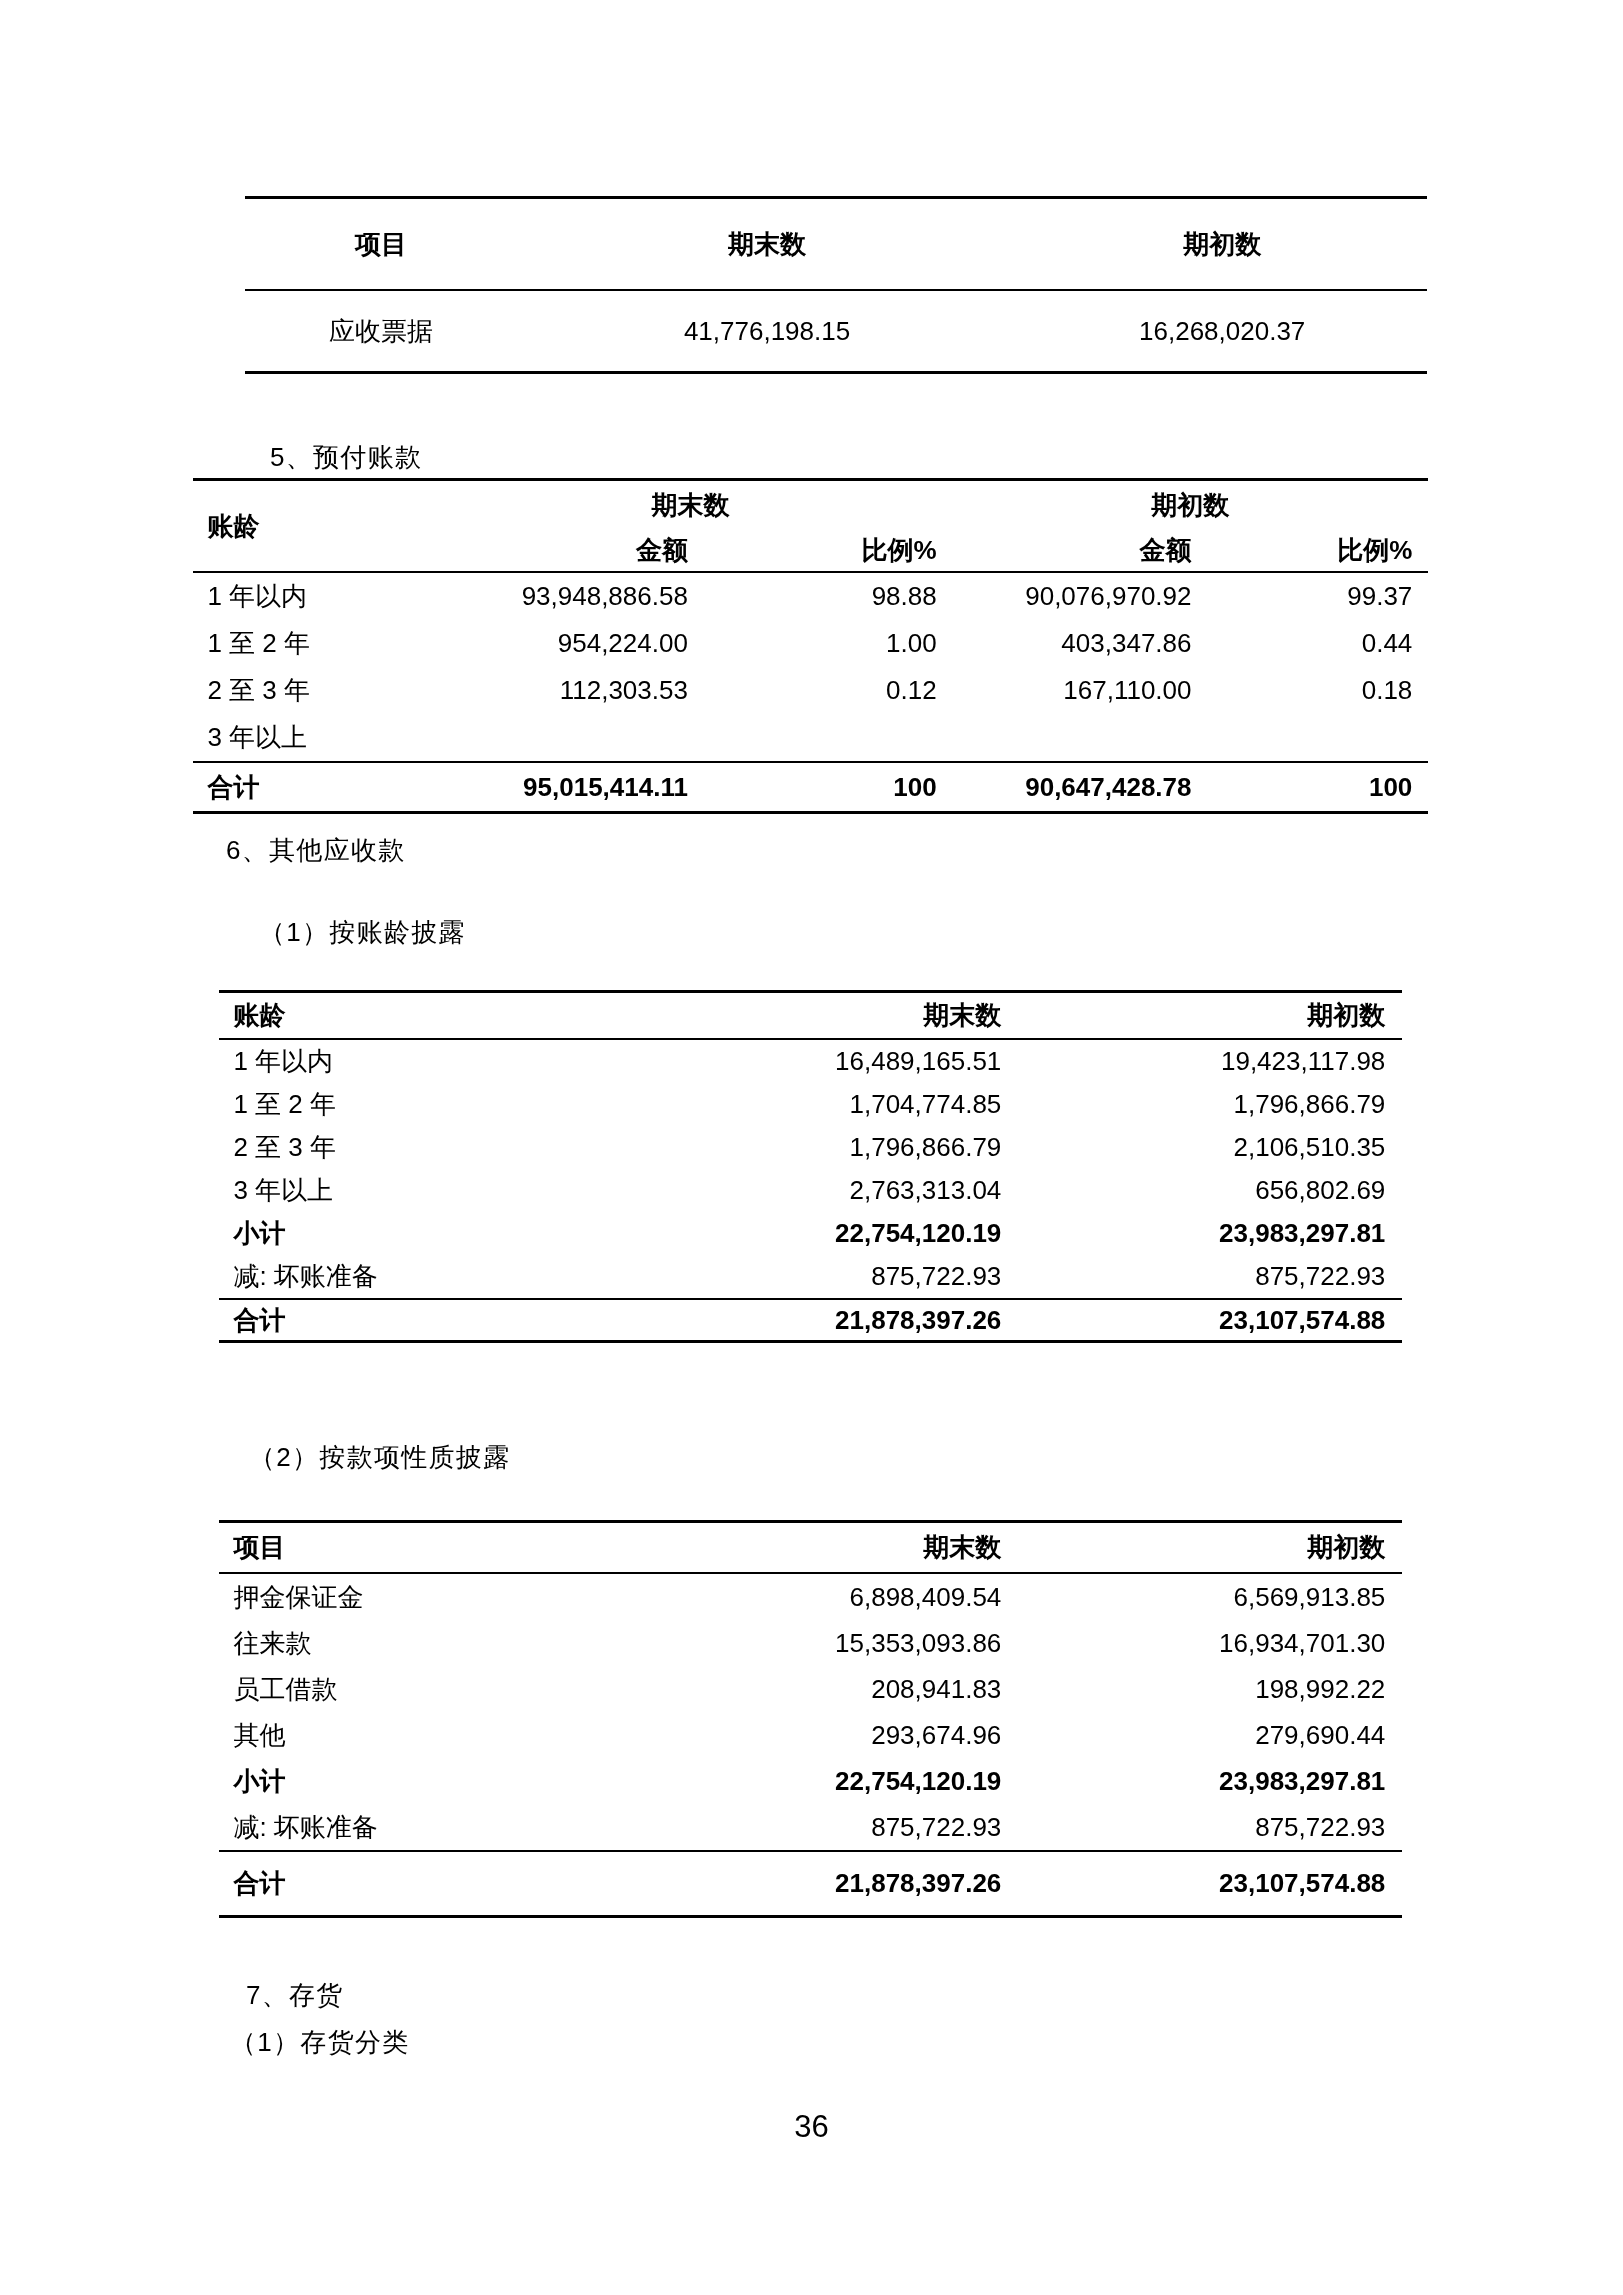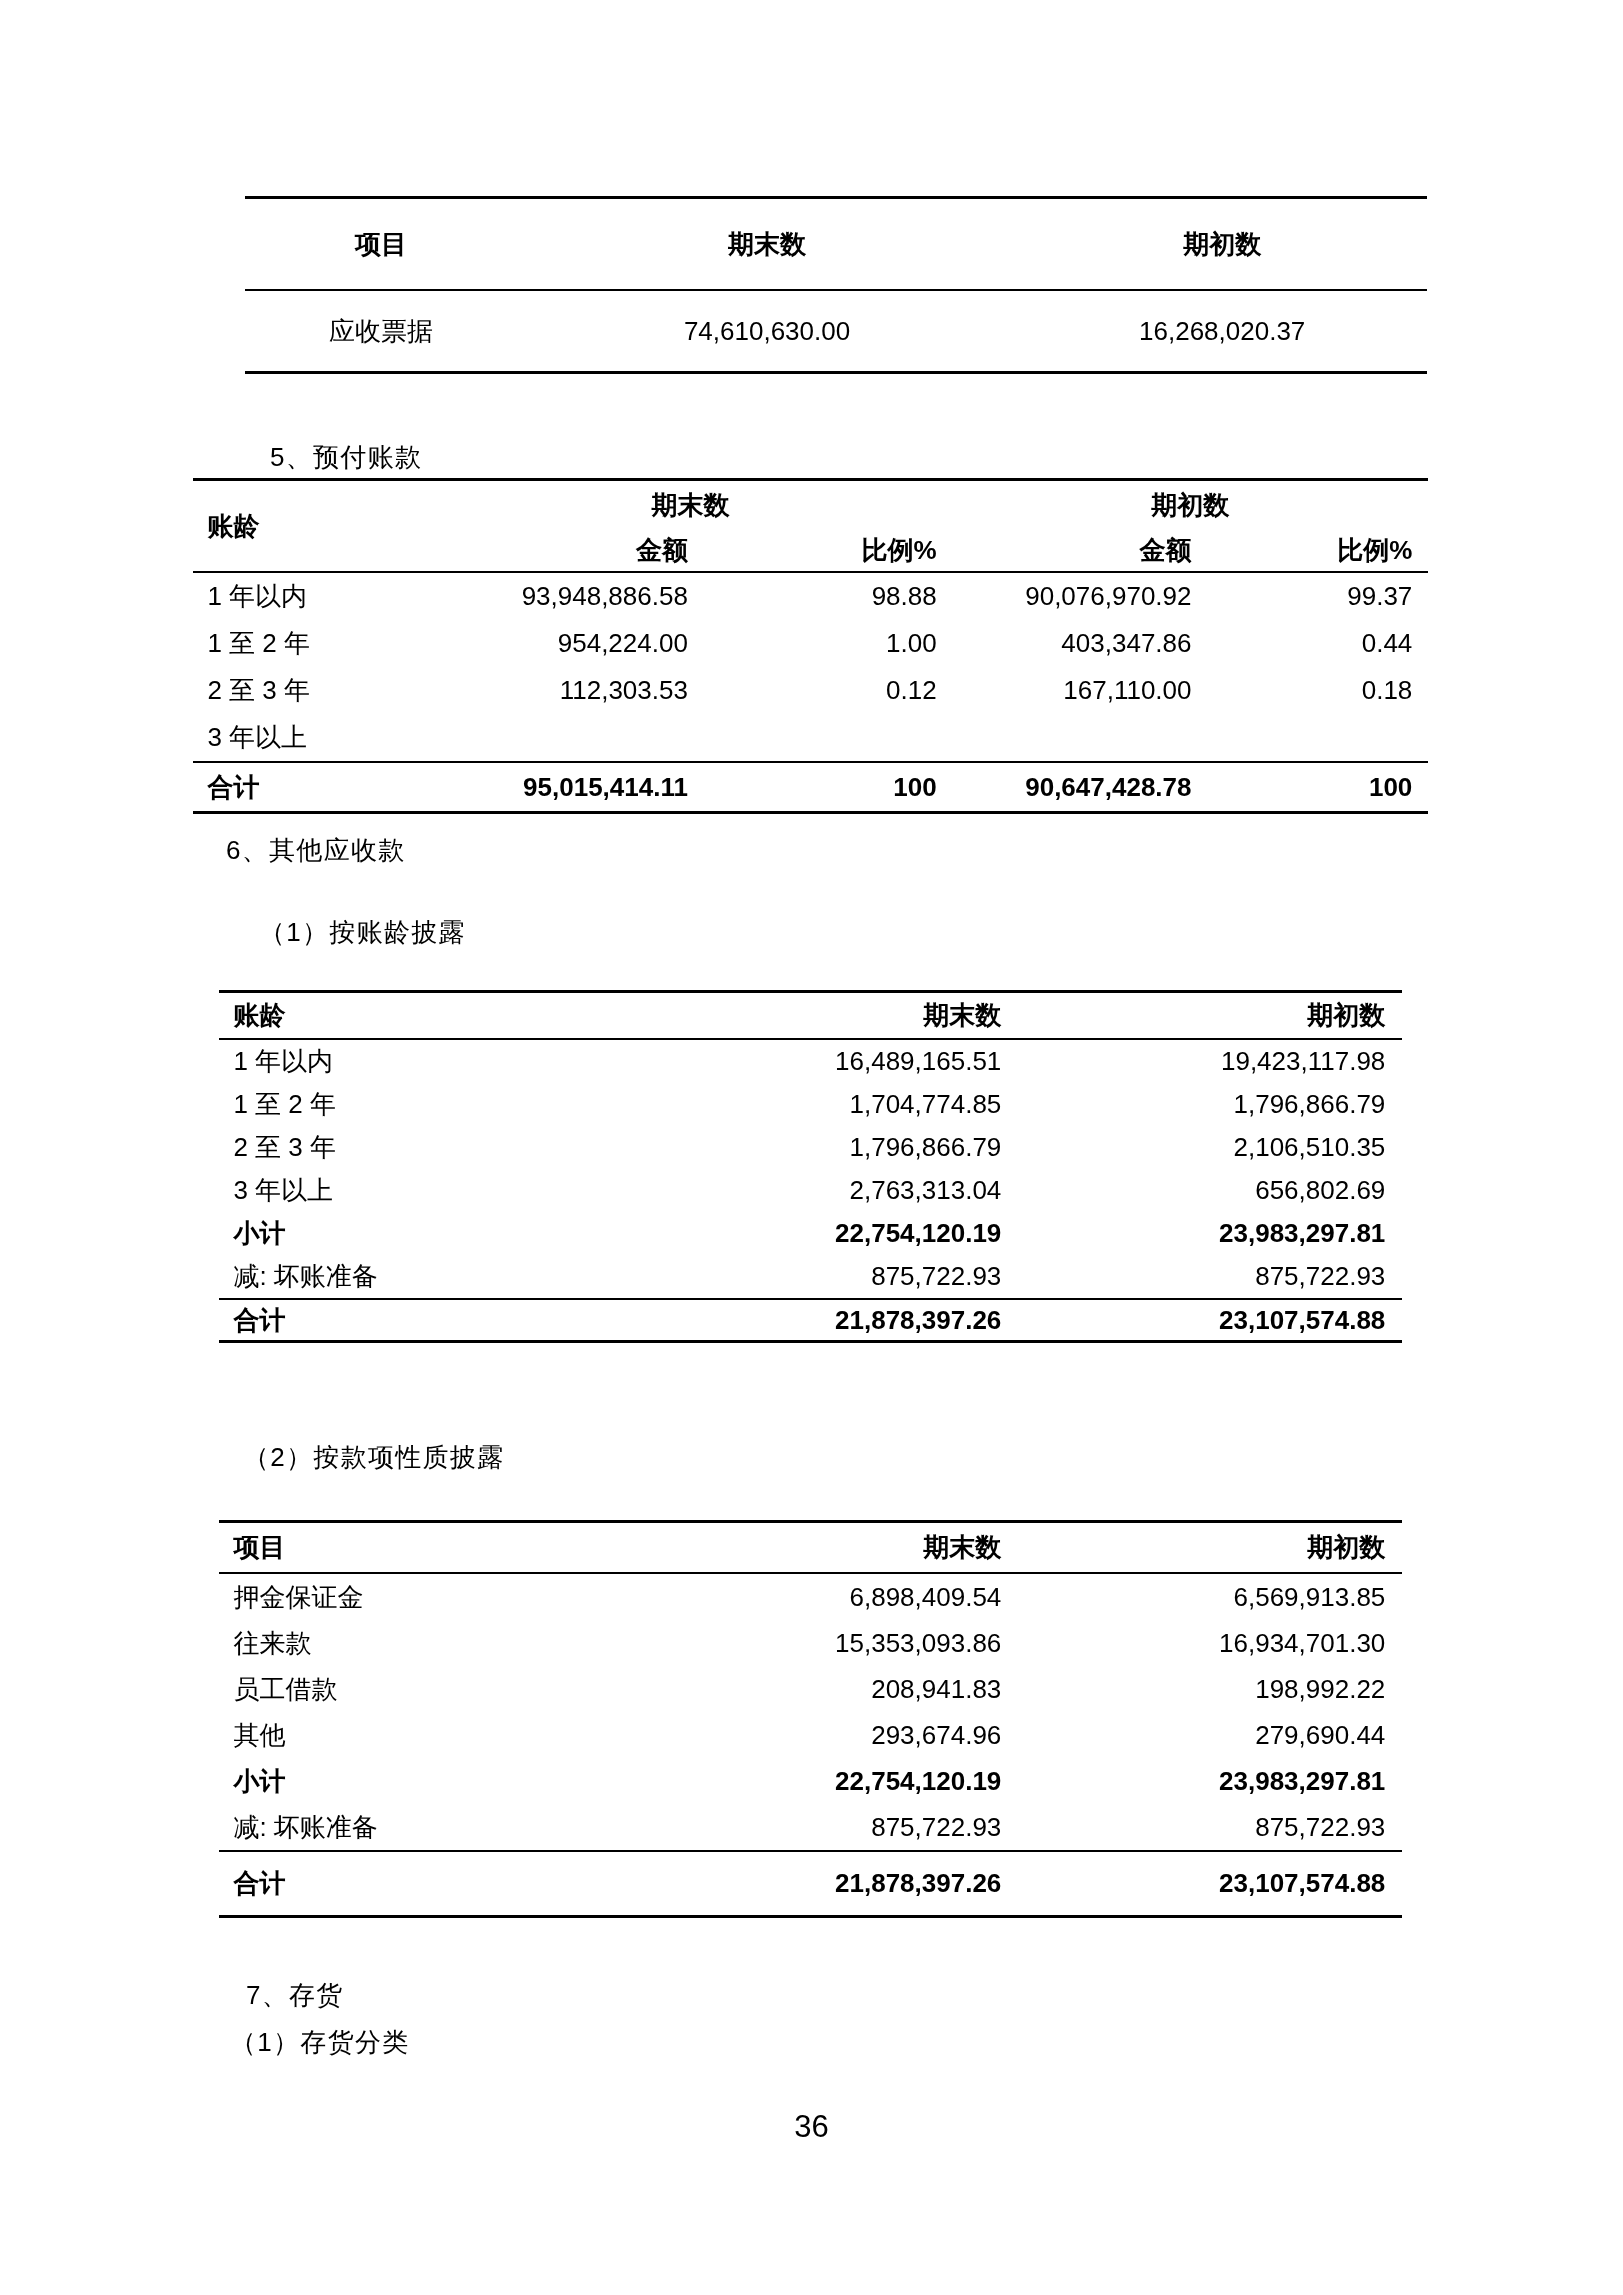--- a/index.html
+++ b/index.html
@@ -18,21 +18,21 @@
   .tableA .hrow{height:92px;border-bottom:2.6px solid #000;}
   .tableA .drow{height:80px;}
   .ca1{width:272px;text-align:center;}
   .ca2{width:501px;text-align:center;}
   .ca3{width:410px;text-align:center;}
   
   .heading{white-space:nowrap;letter-spacing:1.3px;}
   .h5x{left:270px;top:440px;}
   .h6x{left:226px;top:833px;}
   .h61{left:259px;top:915px;}
-  .h62{left:243px;top:1440px;}
+  .h62{left:249px;top:1440px;}
   .h7x{left:246px;top:1978px;}
   .h71{left:230px;top:2025px;}
   
   .tableB{left:193px;top:478px;width:1235px;border-top:3.9px solid #000;border-bottom:3.9px solid #000;}
   .tableB .headwrap{position:relative;border-bottom:2px solid #000;}
   .tableB .hrow1{height:48px;}
   .tableB .hrow2{height:42px;justify-content:center;}
   .aging-span{position:absolute;left:14.4px;top:0;height:90px;display:flex;align-items:center;font-weight:bold;}
   .cb-spacer{width:236px;}
   .cb-g1{width:524px;text-align:center;}
@@ -63,21 +63,21 @@
 <body>
 
 <div class="abs tableA">
   <div class="flexrow hrow">
     <div class="cell ca1 b">项目</div>
     <div class="cell ca2 b">期末数</div>
     <div class="cell ca3 b">期初数</div>
   </div>
   <div class="flexrow drow">
     <div class="cell ca1">应收票据</div>
-    <div class="cell ca2">74,610,630.00</div>
+    <div class="cell ca2">41,776,198.15</div>
     <div class="cell ca3">16,268,020.37</div>
   </div>
 </div>
 
 <div class="abs heading h5x">5、预付账款</div>
 
 <div class="abs tableB">
   <div class="headwrap">
     <div class="abs aging-span">账龄</div>
     <div class="flexrow hrow1">

